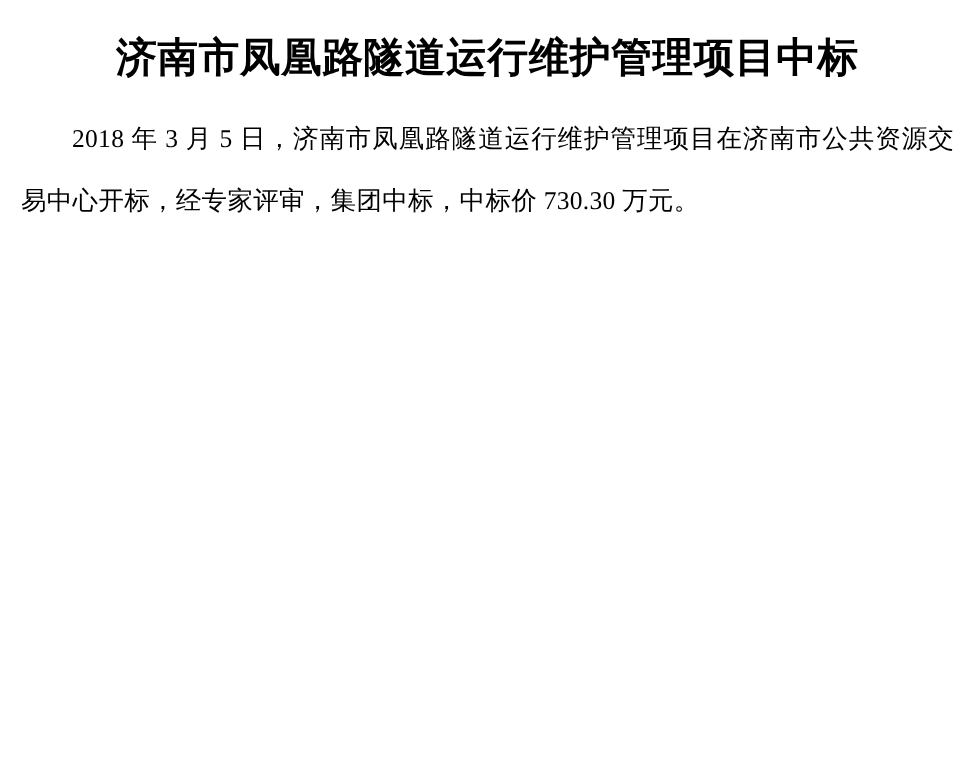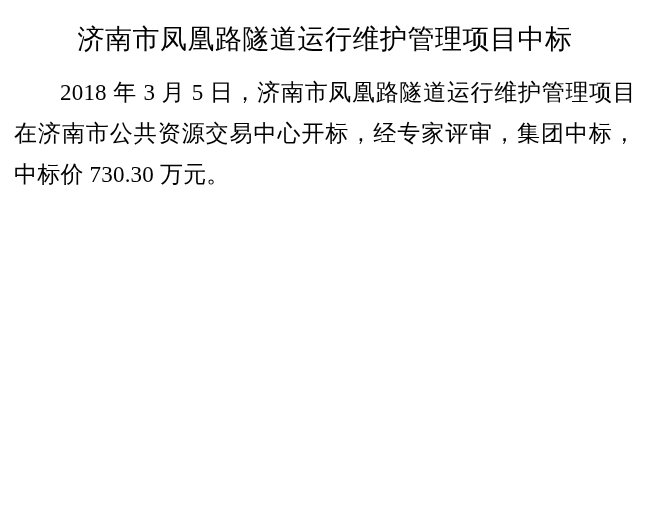--- a/index.html
+++ b/index.html
@@ -16,31 +16,31 @@
   }
   .page {
     position: relative;
     width: 650px;
     height: 508px;
     box-sizing: border-box;
     padding: 14px 14px 0 14px;
   }
   .doc-title {
     font-family: "DejaVu Serif", "Liberation Serif", serif;
-    font-weight: normal;
+    font-weight: bold;
     font-size: 27px;
     line-height: 38px;
     text-align: center;
     letter-spacing: 0.5px;
     margin: 6px 0 14px 0;
     white-space: nowrap;
   }
   .body-text {
     font-family: "Liberation Serif", "DejaVu Serif", serif;
-    font-size: 23px;
+    font-size: 17px;
     line-height: 41px;
     text-align: justify;
     text-justify: inter-ideograph;
     letter-spacing: 0.2px;
     margin: 0;
   }
   .para {
     margin: 0 0 2px 0;
     text-indent: 2em;
   }

